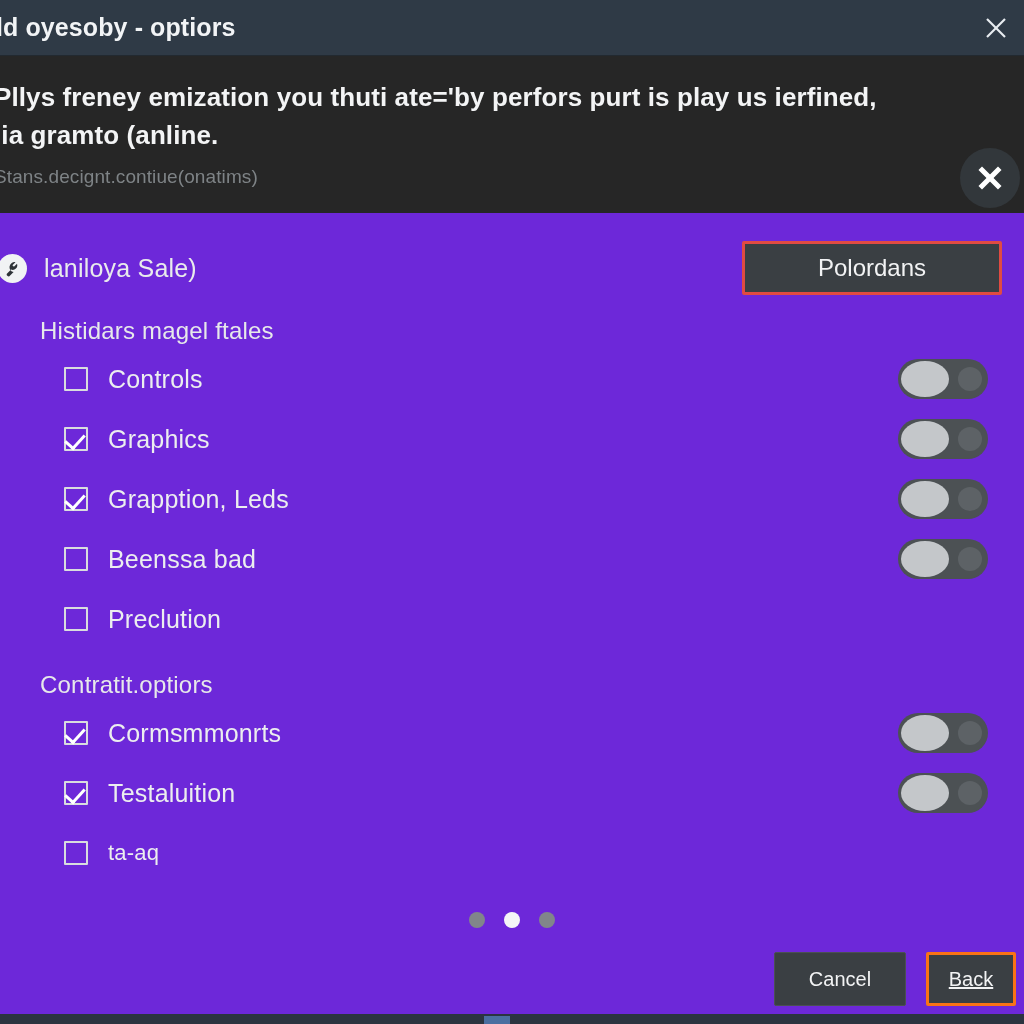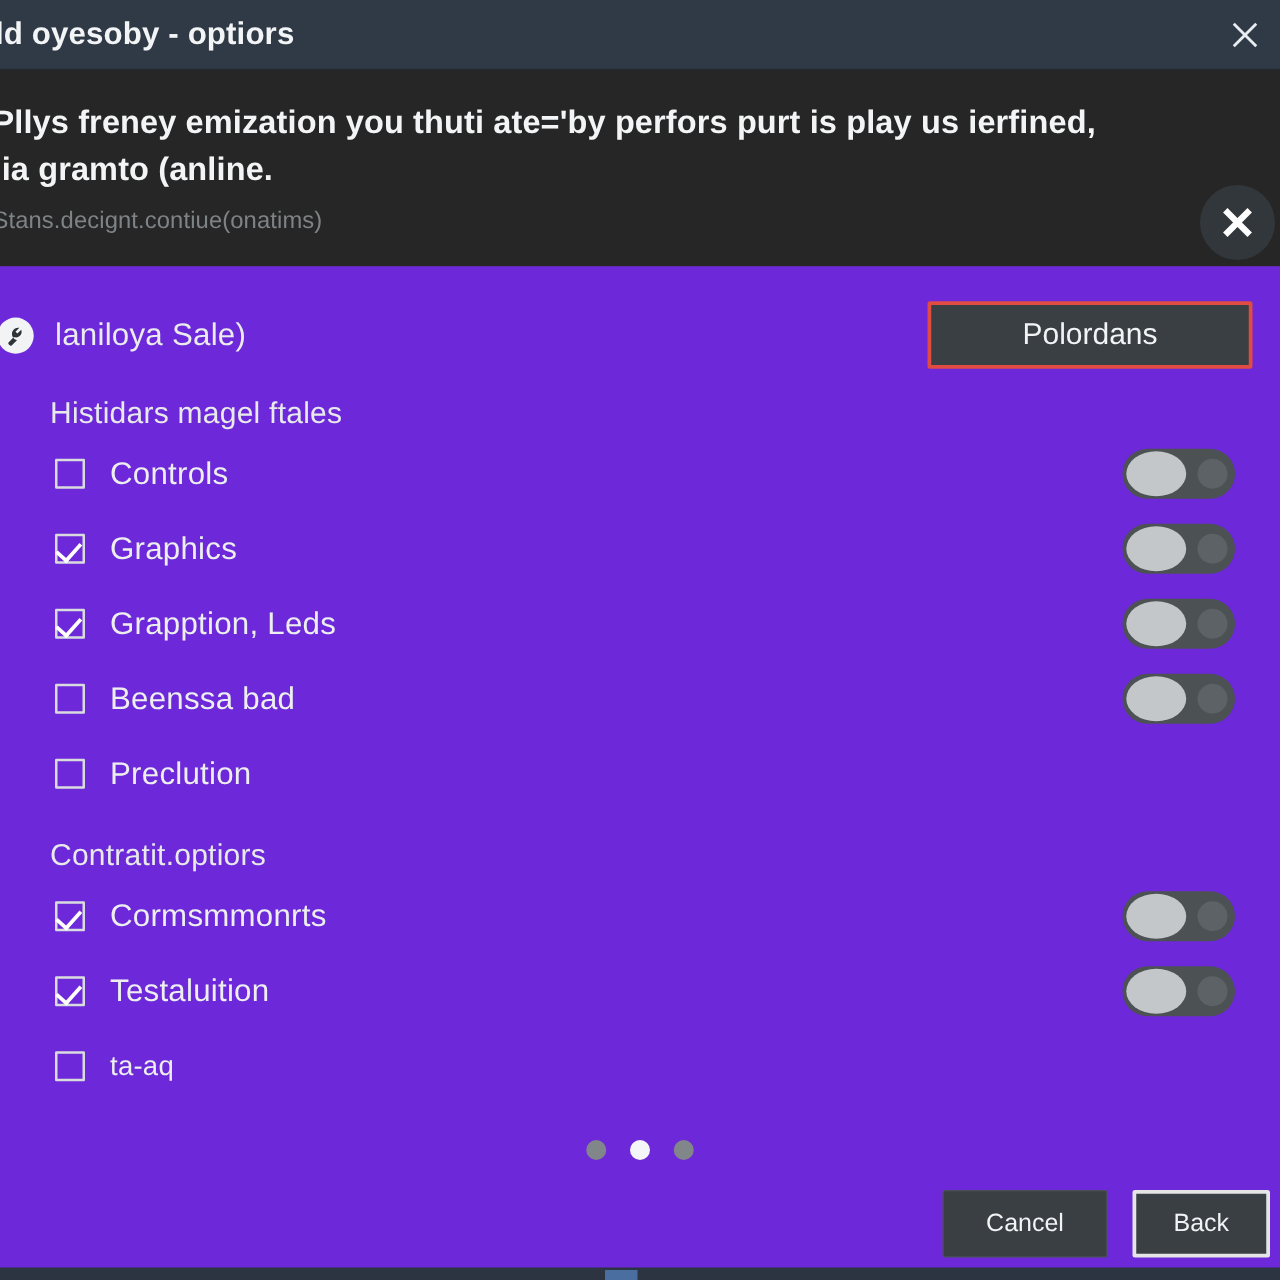--- a/index.html
+++ b/index.html
@@ -157,20 +157,21 @@
 
   .rows { margin-top: 4px; }
 
   .row {
     height: 60px;
     display: flex;
     align-items: center;
     padding-left: 44px;
     padding-right: 36px;
     position: relative;
+    margin-left: 20px;
   }
   .row-label-wrap {
     display: flex;
     align-items: center;
     gap: 20px;
     flex: 1 1 auto;
     min-width: 0;
   }
   .checkbox {
     width: 24px;
@@ -270,22 +271,23 @@
     border-radius: 2px;
     display: flex;
     align-items: center;
     justify-content: center;
     font-size: 20px;
     color: #f2f3f4;
     cursor: pointer;
     font-family: "Liberation Sans", sans-serif;
   }
   .footer-btn.highlight {
-    border: 3px solid #e5e5e5;
-    width: 110px;
+    border: 3px solid #f97316;
+    width: 90px;
+    text-decoration: underline;
   }
 
   .bottom-strip {
     position: absolute;
     left: 0; right: 0; bottom: 0;
     height: 10px;
     background: #2b3440;
   }
   .bottom-strip .tick {
     position: absolute;

